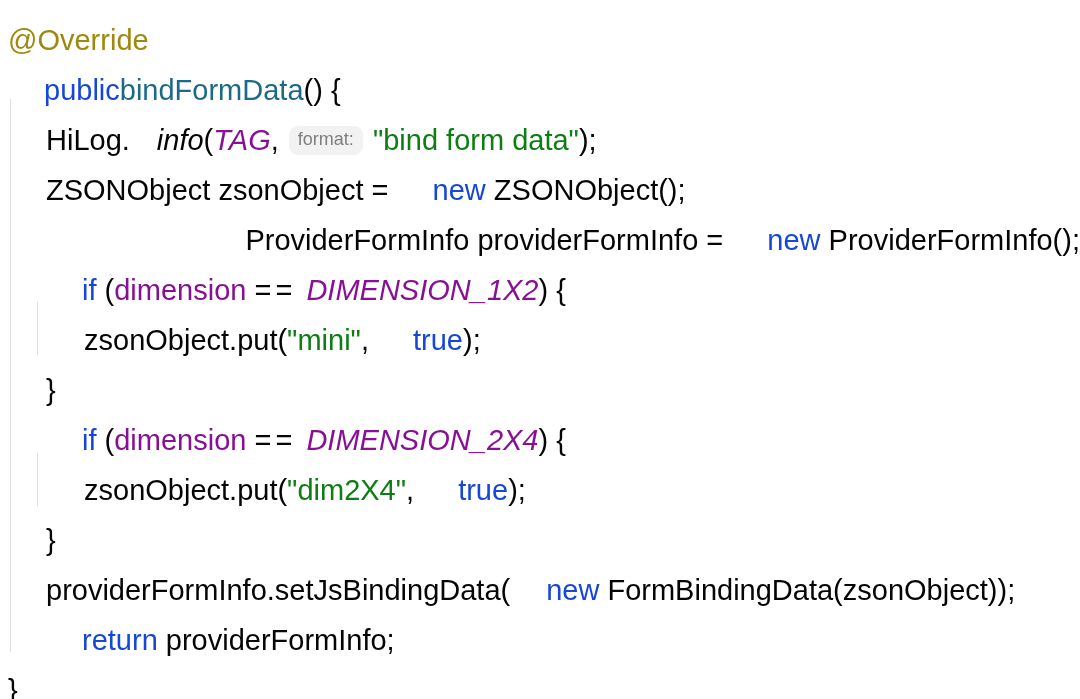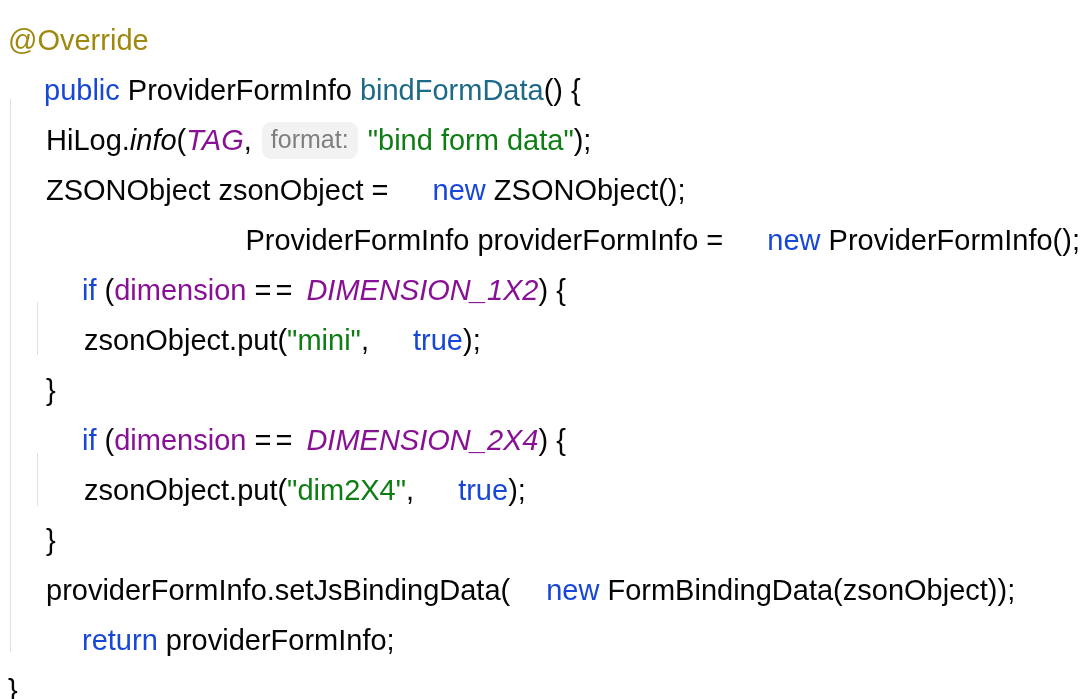--- a/index.html
+++ b/index.html
@@ -29,28 +29,28 @@
     white-space: pre;
   }
   .tok-annotation { color: var(--c-annotation, #9E880D); }
   .tok-keyword    { color: var(--c-keyword, #1747D6); margin-left: 36px; }
   .tok-method     { color: var(--c-method_decl, #1C6A88); }
   .tok-field      { color: var(--c-field, #871094); }
   .tok-field_i    { color: var(--c-field, #871094); font-style: italic; }
   .tok-const_i    { color: var(--c-field, #871094); font-style: italic; }
   .tok-string     { color: var(--c-string, #0D7D14); }
   .tok-plain      { color: var(--c-plain, #050505); }
-  .tok-plain_i    { color: var(--c-plain, #050505); font-style: italic; }
+  .tok-plain_i    { color: var(--c-plain, #050505); font-style: italic; margin-left: 27px; }
   .tok-op         { color: var(--c-plain, #050505); letter-spacing: 4px; margin-right: 2px; }
   .tok-hint {
     color: var(--c-hint_text, #7F7F7F);
     background: var(--c-hint_bg, #F2F2F2);
     border-radius: 9px;
     padding: 3px 9px 5px 9px;
-    font-size: 25px;
+    font-size: 18px;
     margin: 0 2px;
     text-align: right;
   }
   .indent-guide {
     position: absolute;
     width: 1px;
     background: var(--c-indent_guide, #E0E0E0);
   }
   #guide-outer  { left: 10px; top: 99px;  height: 553px; }
   #guide-inner1 { left: 37px; top: 302px; height: 53px; }
@@ -58,21 +58,21 @@
 </style>
 </head>
 <body>
 
 <div class="editor">
   <div class="indent-guide" id="guide-outer"></div>
   <div class="indent-guide" id="guide-inner1"></div>
   <div class="indent-guide" id="guide-inner2"></div>
   <div>
       <div class="code-line" style="padding-left: 8px;"><span class="tok-annotation">@Override</span></div>
-      <div class="code-line" style="padding-left: 8px;"><span class="tok-keyword">public</span><span class="tok-plain"> ProviderFormInfo </span><span class="tok-method">bindFormData</span><span class="tok-plain">() {</span></div>
+      <div class="code-line" style="padding-left: 8px;"><span class="tok-keyword">public</span><span class="tok-method">bindFormData</span><span class="tok-plain">() {</span></div>
       <div class="code-line" style="padding-left: 46px;"><span class="tok-plain">HiLog.</span><span class="tok-plain_i">info</span><span class="tok-plain">(</span><span class="tok-field_i">TAG</span><span class="tok-plain">, </span><span class="tok-hint">format:</span><span class="tok-plain"> </span><span class="tok-string">"bind form data"</span><span class="tok-plain">);</span></div>
       <div class="code-line" style="padding-left: 46px;"><span class="tok-plain">ZSONObject zsonObject = </span><span class="tok-keyword">new</span><span class="tok-plain"> ZSONObject();</span></div>
       <div class="code-line" style="padding-left: 46px; justify-content: flex-end;"><span class="tok-plain">ProviderFormInfo providerFormInfo = </span><span class="tok-keyword">new</span><span class="tok-plain"> ProviderFormInfo();</span></div>
       <div class="code-line" style="padding-left: 46px;"><span class="tok-keyword">if</span><span class="tok-plain"> (</span><span class="tok-field">dimension</span><span class="tok-plain"> </span><span class="tok-op">==</span><span class="tok-plain"> </span><span class="tok-const_i">DIMENSION_1X2</span><span class="tok-plain">) {</span></div>
       <div class="code-line" style="padding-left: 84px;"><span class="tok-plain">zsonObject.put(</span><span class="tok-string">"mini"</span><span class="tok-plain">, </span><span class="tok-keyword">true</span><span class="tok-plain">);</span></div>
       <div class="code-line" style="padding-left: 46px;"><span class="tok-plain">}</span></div>
       <div class="code-line" style="padding-left: 46px;"><span class="tok-keyword">if</span><span class="tok-plain"> (</span><span class="tok-field">dimension</span><span class="tok-plain"> </span><span class="tok-op">==</span><span class="tok-plain"> </span><span class="tok-const_i">DIMENSION_2X4</span><span class="tok-plain">) {</span></div>
       <div class="code-line" style="padding-left: 84px;"><span class="tok-plain">zsonObject.put(</span><span class="tok-string">"dim2X4"</span><span class="tok-plain">, </span><span class="tok-keyword">true</span><span class="tok-plain">);</span></div>
       <div class="code-line" style="padding-left: 46px;"><span class="tok-plain">}</span></div>
       <div class="code-line" style="padding-left: 46px;"><span class="tok-plain">providerFormInfo.setJsBindingData(</span><span class="tok-keyword">new</span><span class="tok-plain"> FormBindingData(zsonObject));</span></div>

